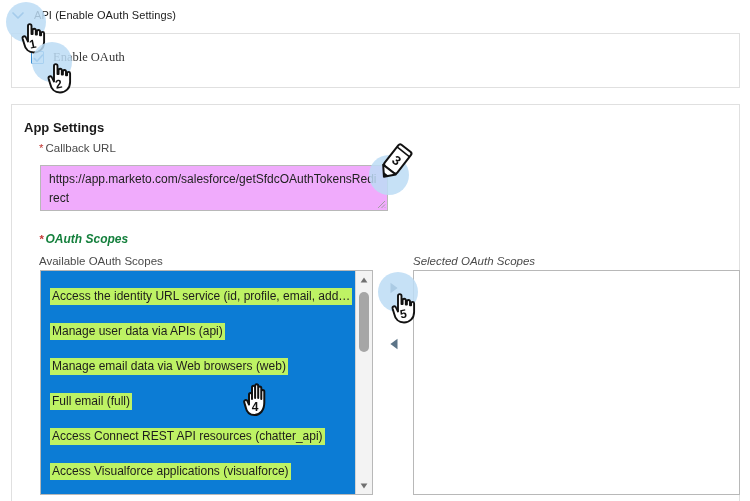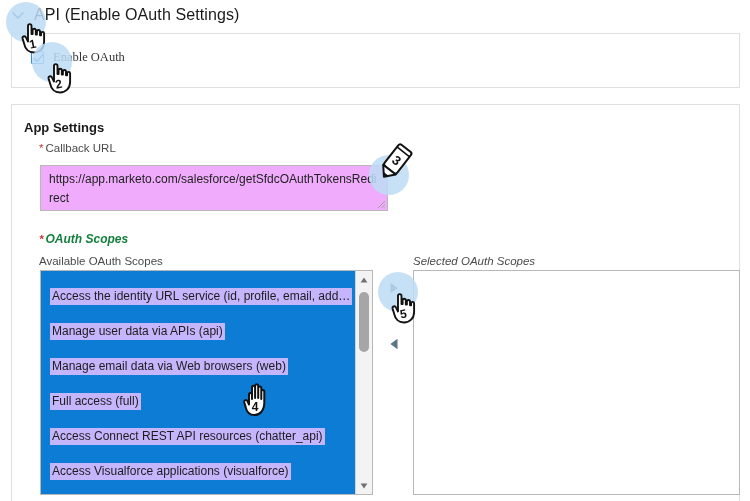--- a/index.html
+++ b/index.html
@@ -22,21 +22,21 @@
     left: 10px; top: 3px;
     display: flex; align-items: center; gap: 8px;
     height: 24px;
   }
   .chevron {
     width: 16px; height: 16px;
     display: block;
     flex: none;
   }
   .section-title {
-    font-size: 16px;
+    font-size: 11px;
     color: #1a1a1a;
     letter-spacing: .1px;
     white-space: nowrap;
   }
 
   
   .card {
     position: absolute;
     background: #ffffff;
     border: 1px solid #e0e0e0;
@@ -138,21 +138,21 @@
     position: absolute;
     left: 0; top: 0; right: 17px; bottom: 0;
     padding-top: 8px;
   }
   .list-item {
     height: 35px;
     display: flex; align-items: center;
     padding-left: 9px;
   }
   .list-item span {
-    background: #c4b5fd;
+    background: #bef264;
     color: #1c1c1c;
     font-size: 12px;
     padding: 1px 2px;
     white-space: nowrap;
     line-height: 15px;
   }
 
   
   .scrollbar {
     position: absolute;
@@ -244,21 +244,21 @@
         <div class="list-item">
           <span>Access the identity URL service (id, profile, email, add…</span>
         </div>
         <div class="list-item">
           <span>Manage user data via APIs (api)</span>
         </div>
         <div class="list-item">
           <span>Manage email data via Web browsers (web)</span>
         </div>
         <div class="list-item">
-          <span>Full access (full)</span>
+          <span>Full email (full)</span>
         </div>
         <div class="list-item">
           <span>Access Connect REST API resources (chatter_api)</span>
         </div>
         <div class="list-item">
           <span>Access Visualforce applications (visualforce)</span>
         </div>
       </div>
     <div class="scrollbar">
       <div class="sb-arrow up">

